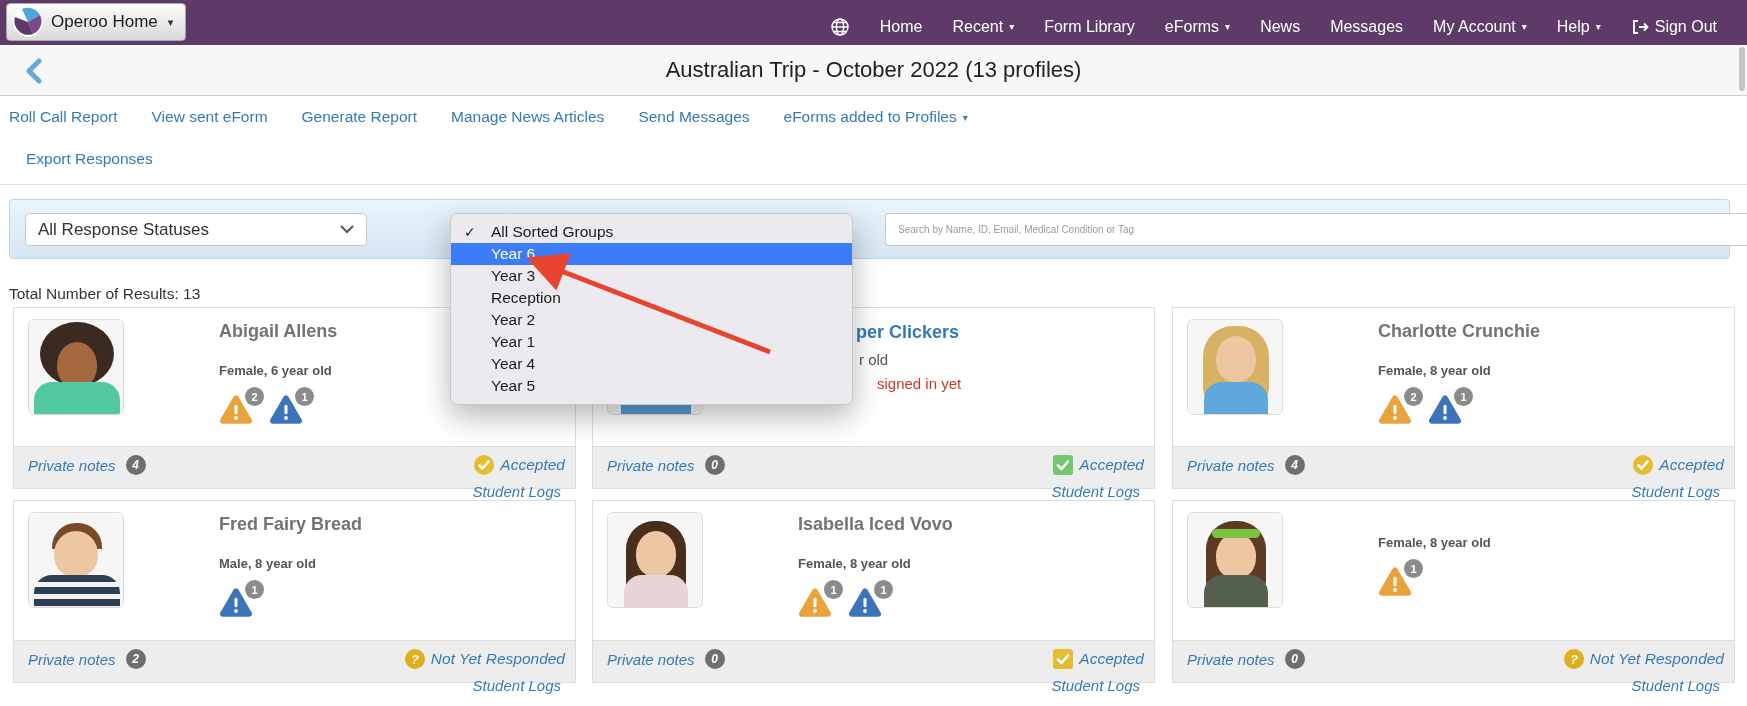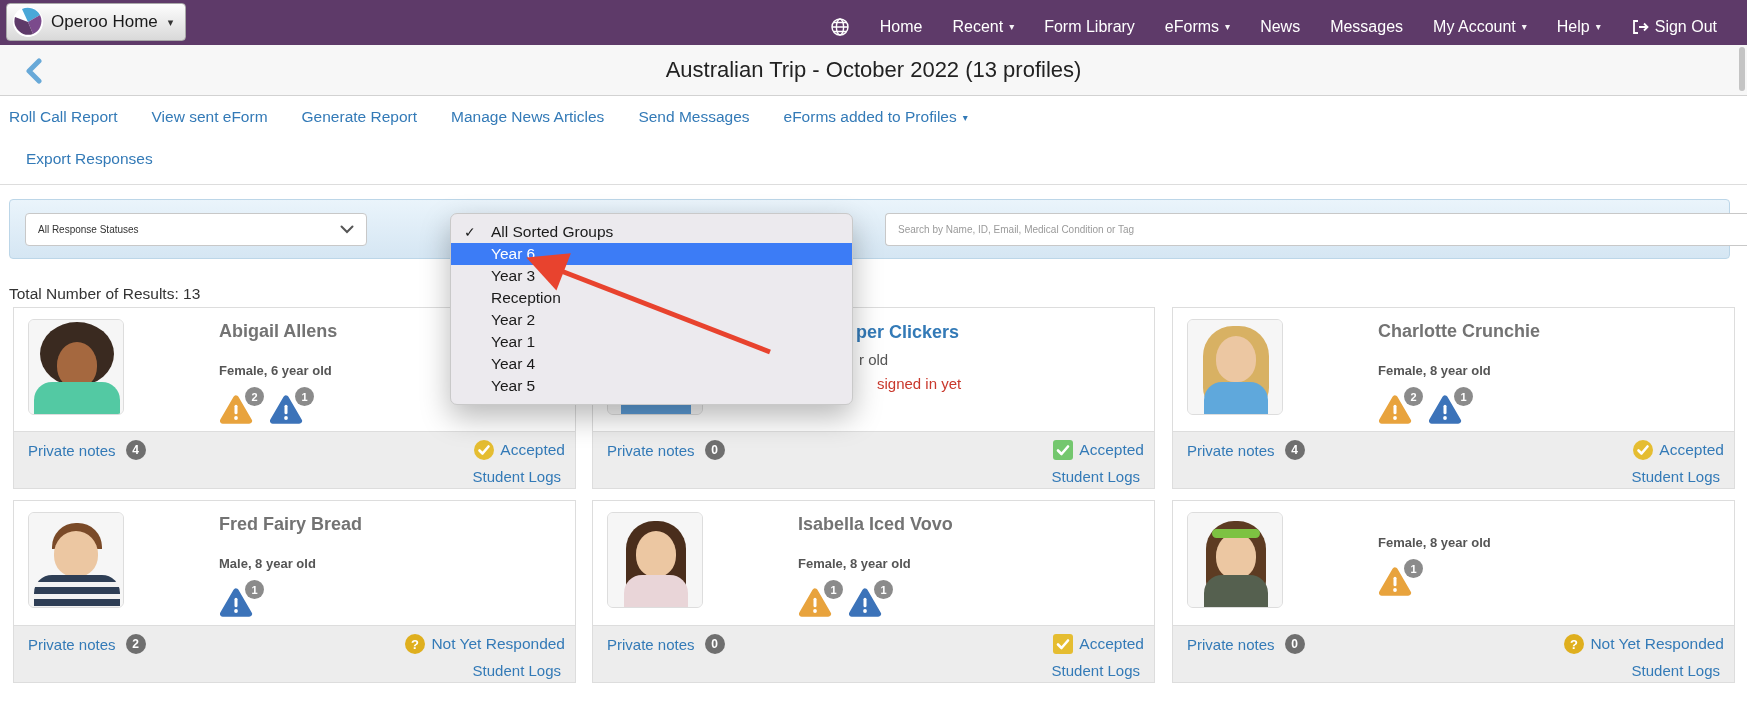--- a/index.html
+++ b/index.html
@@ -31,21 +31,21 @@
   .links-bar { position:absolute; left:9px; top:108px; display:flex; gap:34px; }
   .links-bar2 { position:absolute; left:26px; top:150px; }
   .action-link { color:#337ab7; font-size:15.5px; cursor:pointer; white-space:nowrap; display:flex; align-items:center; gap:6px; }
   .link-caret { font-size:10px; color:#337ab7; }
   .divider { position:absolute; left:0; top:184px; width:100%; height:0; border-top:1px solid #ddd; }
 
   
   .filter-panel { position:absolute; left:9px; top:199px; width:1721px; height:60px;
     background:linear-gradient(#eaf4fb,#d5e6f3); border:1px solid #bcd6e8; border-radius:4px; }
   .status-select { position:absolute; left:15px; top:13px; width:342px; height:33px; background:#fff;
-    border:1px solid #c8c8c8; border-radius:4px; display:flex; align-items:center; font-size:10px;
+    border:1px solid #c8c8c8; border-radius:4px; display:flex; align-items:center; font-size:17px;
     color:#333; padding:0 12px; cursor:pointer; justify-content:space-between; }
   .search-group { position:absolute; left:875px; top:13px; height:33px; display:flex; }
   .search-input { width:876px; height:33px; border:1px solid #c8c8c8; border-right:none;
     border-radius:4px 0 0 4px; padding:8px 12px; font-size:10px; color:#333;
     font-family:"Liberation Sans",sans-serif; outline:none; }
   .search-input::placeholder { color:#9a9a9a; }
   .search-btn { width:40px; height:33px; background:#3a72ad; border:1px solid #305e91;
     border-radius:0 4px 4px 0; display:flex; align-items:center; justify-content:center; cursor:pointer; }
 
   
@@ -58,22 +58,22 @@
   .photo { position:absolute; left:14px; top:11px; width:96px; height:96px; background:#f7f7f7;
     border:1px solid #ddd; border-radius:6px; overflow:hidden; }
   .cbody { position:absolute; left:205px; top:13px; right:10px; }
   .s-name { font-size:18px; font-weight:bold; color:#737373; cursor:pointer; }
   .s-meta { font-size:13px; color:#555; margin-top:21px;font-weight:bold; }
   .warn-row { display:flex; gap:16px; margin-top:16px; height:34px; }
   .warn { position:relative; width:34px; height:31px; }
   .warn-badge { position:absolute; top:-7px; right:-11px; width:19px; height:19px; border-radius:50%;
     background:#8b8b8b; color:#fff; font-size:11px; font-weight:bold; display:flex;
     align-items:center; justify-content:center; }
-  .card-footer { position:absolute; left:0; right:0; bottom:0; height:57px; background:#ededed;
-    border-top:1px solid #ddd; padding:7px 10px 0 14px; }
+  .card-footer { position:absolute; left:0; right:0; bottom:0; height:42px; background:#ededed;
+    border-top:1px solid #ddd; padding:7px 10px 0 14px;font-style:italic; }
   .foot-row1 { display:flex; justify-content:space-between; align-items:center; height:22px; }
   .pn-wrap { display:flex; align-items:center; gap:10px; }
   .pn-link { font-size:15px; color:#337ab7; cursor:pointer; }
   .pn-badge { width:20px; height:20px; border-radius:50%; background:#6f6f6f; color:#fff;
     font-size:12px; font-weight:bold; display:flex; align-items:center; justify-content:center; }
   .status-wrap { display:flex; align-items:center; gap:6px; }
   .status-label { font-size:15.5px; color:#337ab7; cursor:pointer; }
   .foot-row2 { text-align:right; margin-top:7px; padding-right:4px; }
   .logs-link { font-size:15px; color:#337ab7; cursor:pointer; }
 

